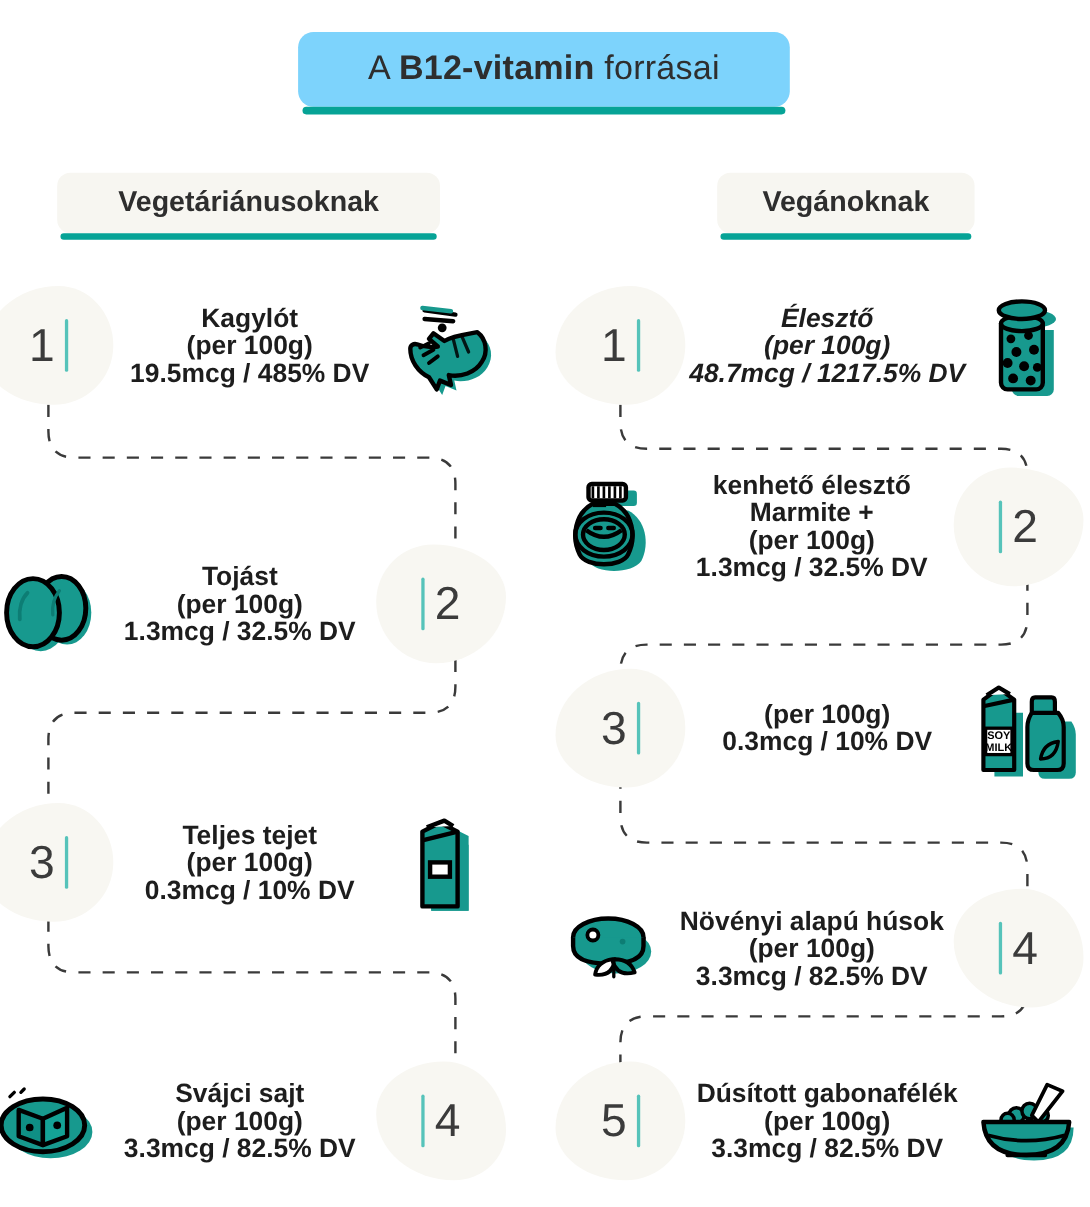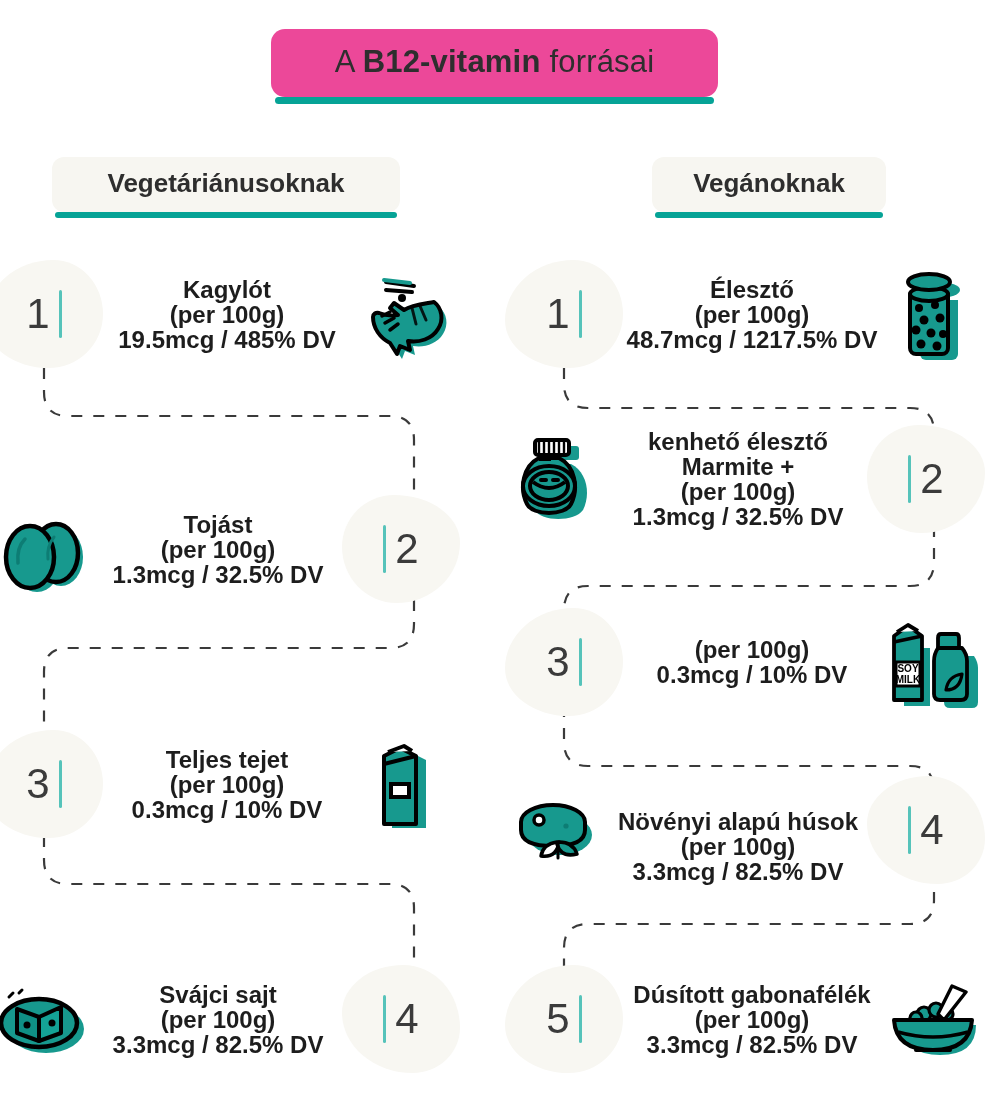--- a/index.html
+++ b/index.html
@@ -9,21 +9,21 @@
     font-family: "Liberation Sans", sans-serif;
     color: #2b2b2b;
     position: relative;
     overflow: hidden;
   }
   .stage { position: relative; width: 991px; height: 1097px; }
 
   
   .title-wrap { position: absolute; left: 271px; top: 29px; width: 447px; }
   .title-pill {
-    background: #ec4899;
+    background: #7dd3fc;
     border-radius: 14px;
     padding: 16px 26px 18px;
     text-align: center;
     font-size: 31px;
     line-height: 1.1;
     color: #2e2e2e;
     letter-spacing: .2px;
     white-space: nowrap;
   }
   .title-pill .light { font-weight: 400; }
@@ -231,21 +231,21 @@
   </div>
 
   <div class="item" style="left:505px; top:260px; width:485px;">
     <div class="badge">
       <div class="blob a"></div>
       <div class="inner">
         <span class="num">1</span>
         <span class="tick"></span>
       </div>
     </div>
-    <div class="txt" style="width:258px;">
+    <div class="txt" style="width:258px;font-style:italic;">
       <span class="ln">Élesztő</span>
       <span class="ln">(per 100g)</span>
       <span class="ln">48.7mcg / 1217.5% DV</span>
     </div>
     <div class="iconbox">
       <svg width="74" height="92" viewBox="0 0 74 92">
         <g transform="translate(6,4)">
           <path d="M12 24h38v54a6 6 0 0 1-6 6H18a6 6 0 0 1-6-6z" fill="#17998e" transform="translate(6,4)"></path>
           <ellipse cx="31" cy="14" rx="21" ry="8" fill="#17998e" transform="translate(6,4)"></ellipse>
           <path d="M8 22h38v54a6 6 0 0 1-6 6H14a6 6 0 0 1-6-6z" fill="#17998e" stroke="#000" stroke-width="4" stroke-linejoin="round"></path>
@@ -323,21 +323,21 @@
           <text x="24" y="65" text-anchor="middle" font-family="'Liberation Sans',sans-serif" font-size="10" font-weight="700" fill="#000">MILK</text>
 
           <path d="M54 30 q-4 6-4 13 v33 q0 6 6 6 h21 q6 0 6-6 V43 q0-7-5-13 z" fill="#17998e" stroke="#000" stroke-width="3.8" stroke-linejoin="round"></path>
           <path d="M57 16 h15 q3 0 3 4 v10 h-21 V20 q0-4 3-4 z" fill="#17998e" stroke="#000" stroke-width="3.8" stroke-linejoin="round"></path>
           <path d="M78 56 q-14 2-16 16 q14 0 16-16 z" fill="#17998e" stroke="#000" stroke-width="3.2" stroke-linejoin="round"></path>
         </g>
       </svg>
     </div>
   </div>
 
-  <div class="item" style="left:505px; top:776px; width:485px;align-items:flex-end;">
+  <div class="item" style="left:505px; top:808px; width:485px;">
     <div class="iconbox">
       <svg width="100" height="80" viewBox="0 0 100 80">
         <g transform="translate(4,4)">
           <ellipse cx="44" cy="34" rx="32" ry="20" fill="#17998e" transform="translate(5,5)"></ellipse>
           <ellipse cx="42" cy="26" rx="32" ry="17" fill="#17998e" stroke="#000" stroke-width="4"></ellipse>
           <path d="M10 26 v8 q0 16 32 16 t32-16 v-8" fill="#17998e" stroke="#000" stroke-width="4" stroke-linejoin="round"></path>
           <circle cx="28" cy="24" r="5" fill="#fff" stroke="#000" stroke-width="3.5"></circle>
           <circle cx="55" cy="30" r="2.6" fill="#0d7d74"></circle>
           <path d="M46 46 q-14 2-16 14 q16 2 18-14 z" fill="#fff" stroke="#000" stroke-width="3.5" stroke-linejoin="round"></path>
           <path d="M48 46 q14 0 18 12 q-16 4-20-10 z" fill="#17998e" stroke="#000" stroke-width="3.5" stroke-linejoin="round"></path>

